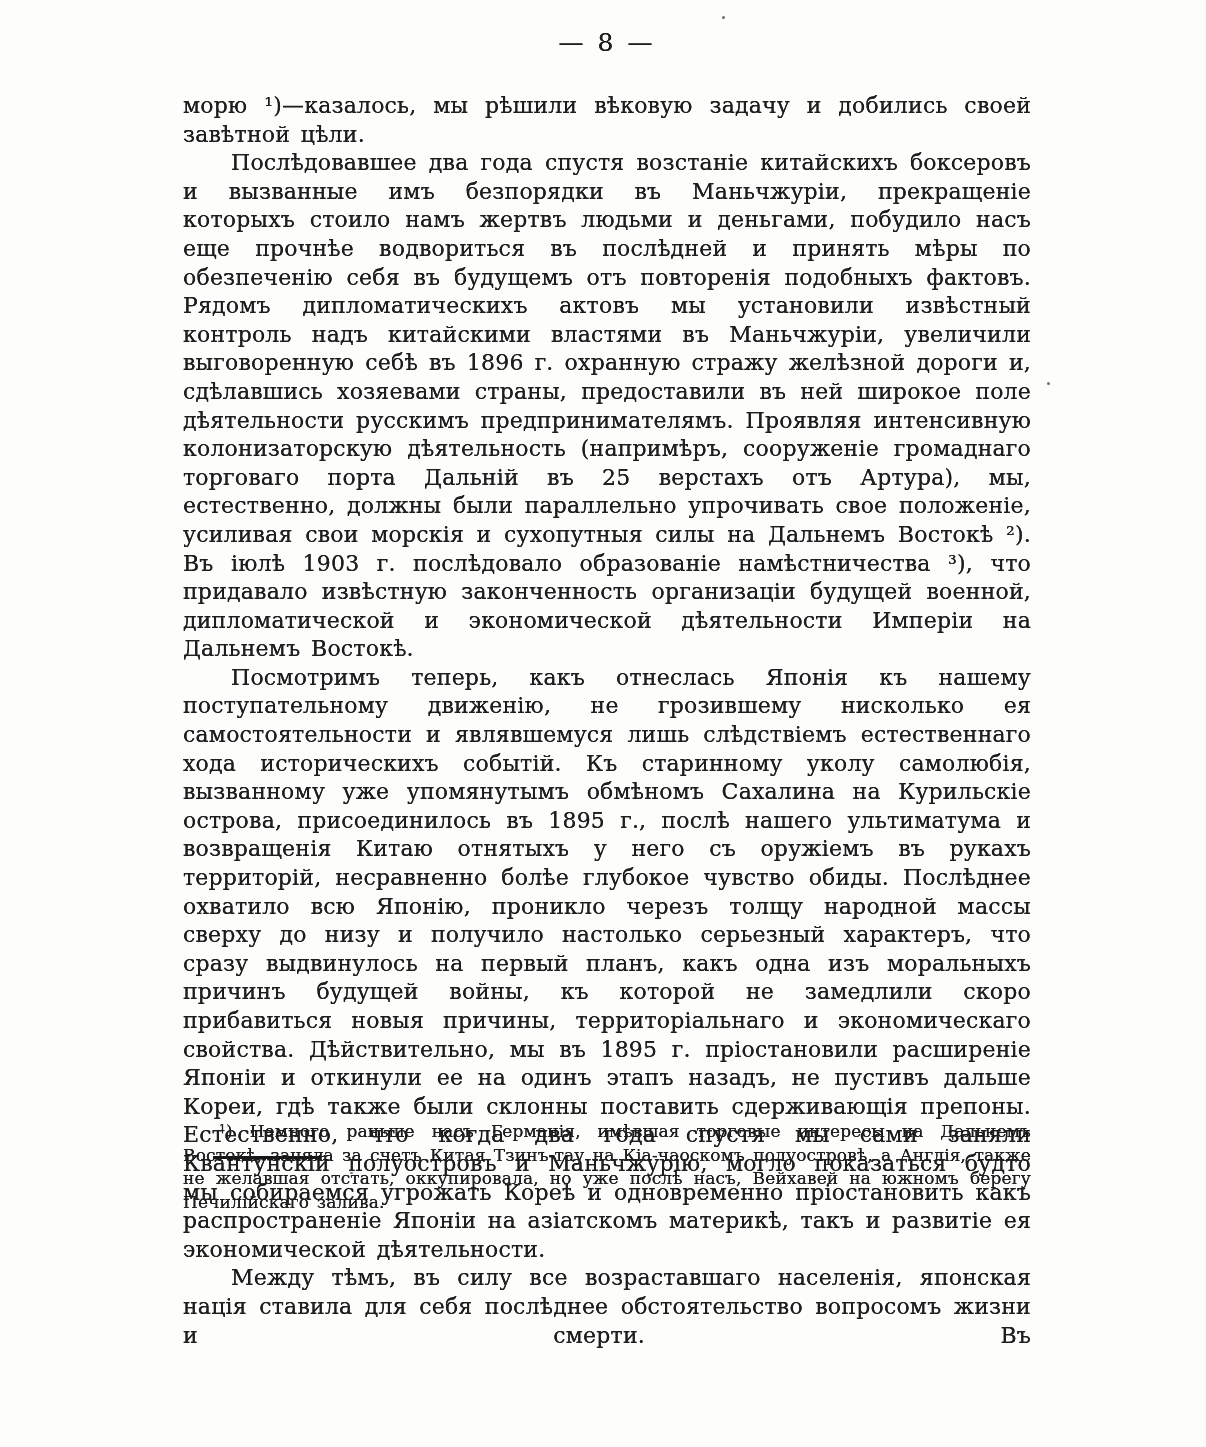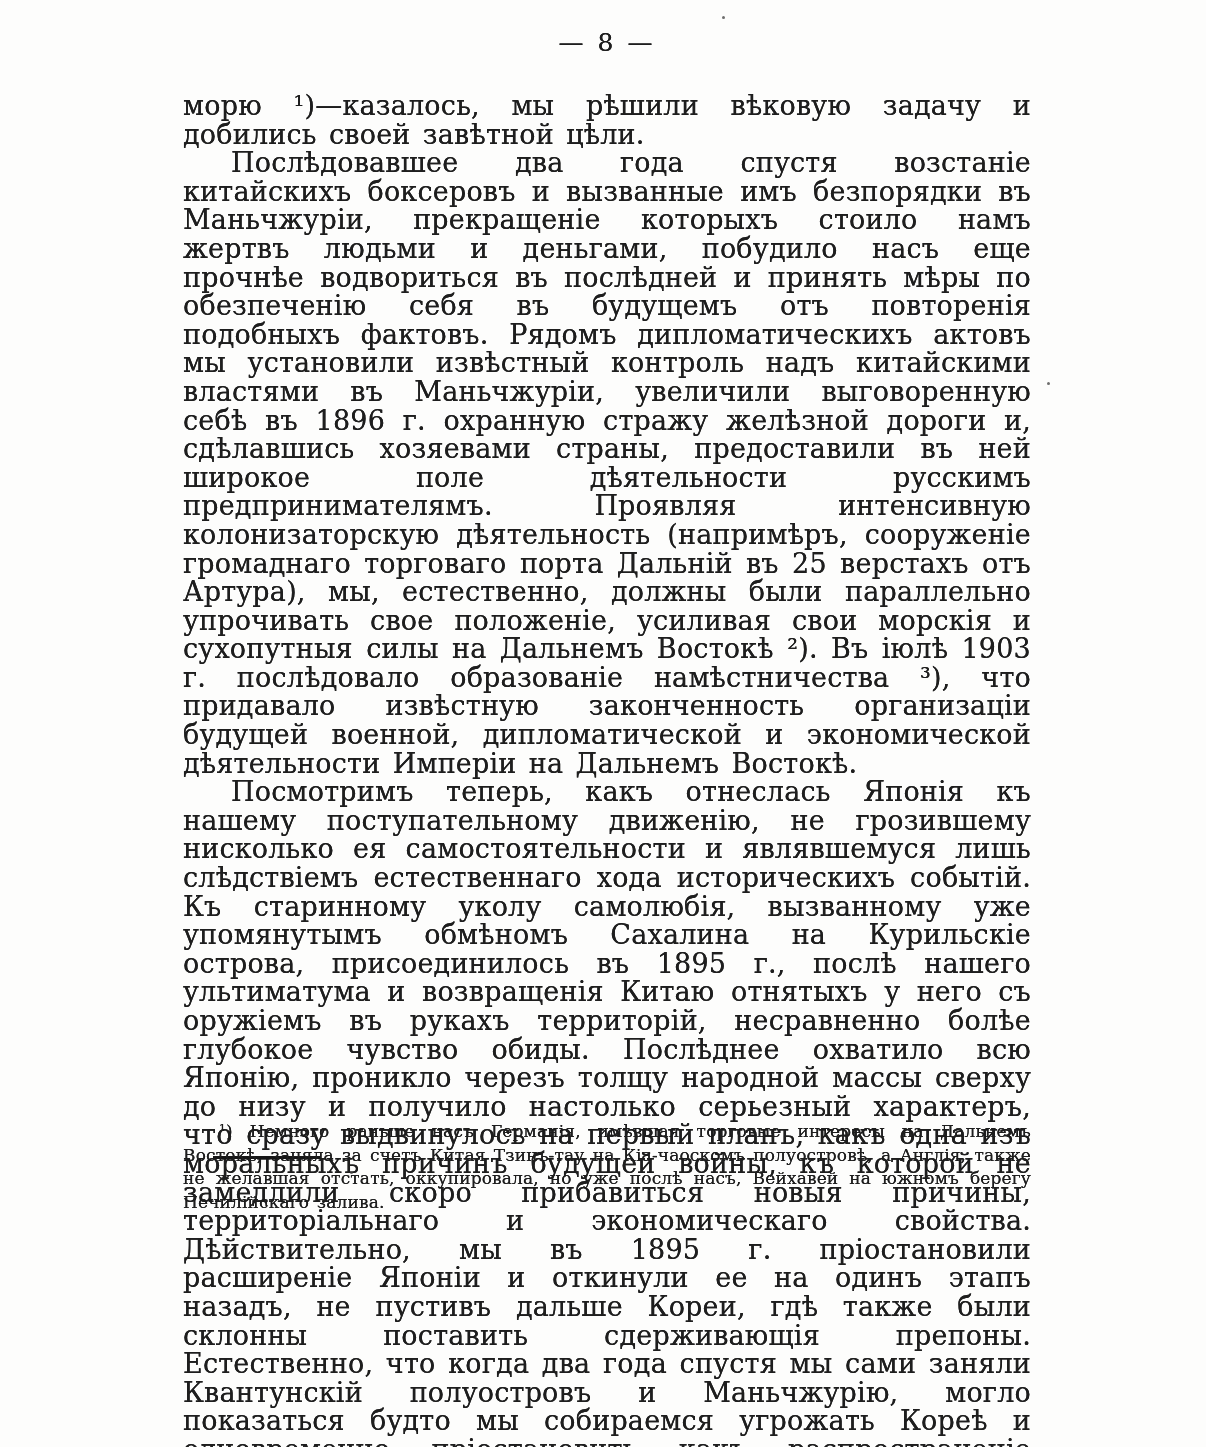--- a/index.html
+++ b/index.html
@@ -28,21 +28,21 @@
     text-shadow: 0 0 0.3px currentColor;
   }
   .main-text {
     position: absolute;
     top: 92px;
     left: 183px;
     width: 848px;
   }
   .main-text p {
     margin: 0;
-    font-size: 27px;
+    font-size: 22px;
     line-height: 28.6px;
     text-align: justify;
     text-indent: 48px;
     word-spacing: 3.5px;
     letter-spacing: 0.2px;
     text-shadow: 0 0 0.35px currentColor;
   }
   .main-text p.no-indent {
     text-indent: 0;
   }

